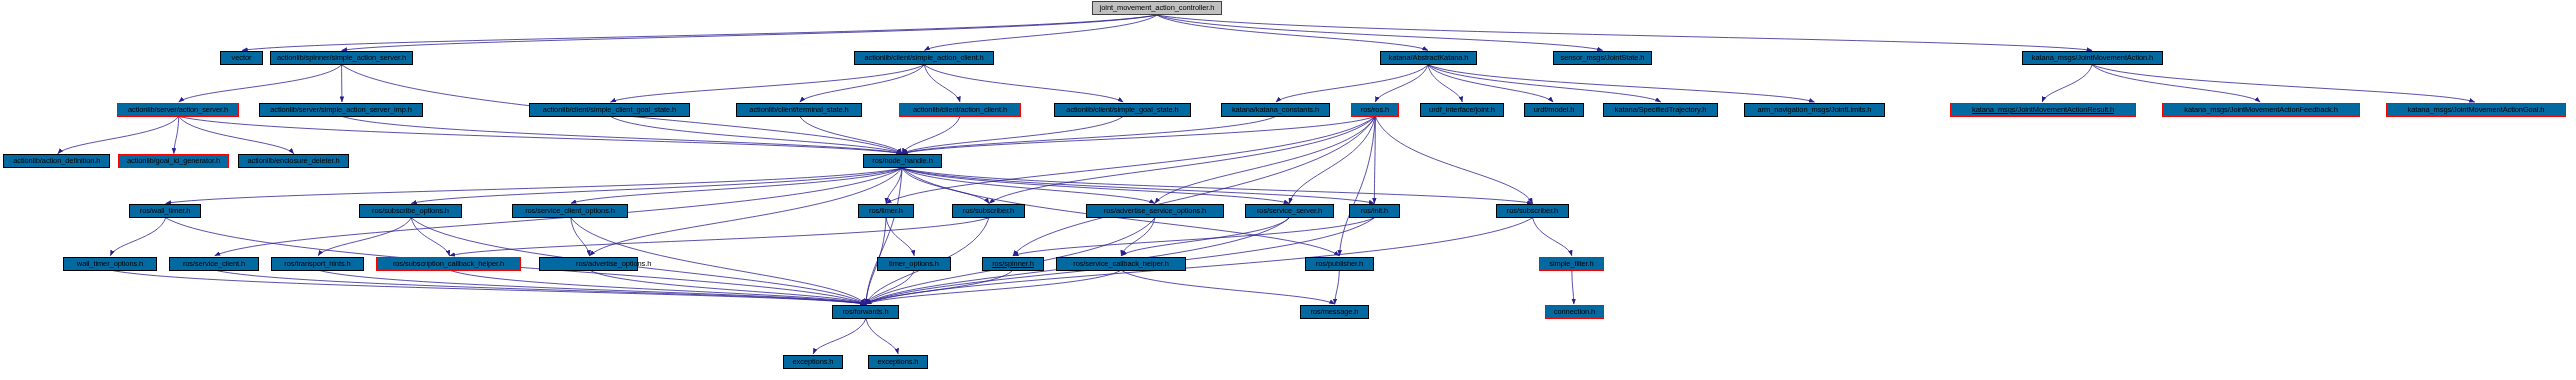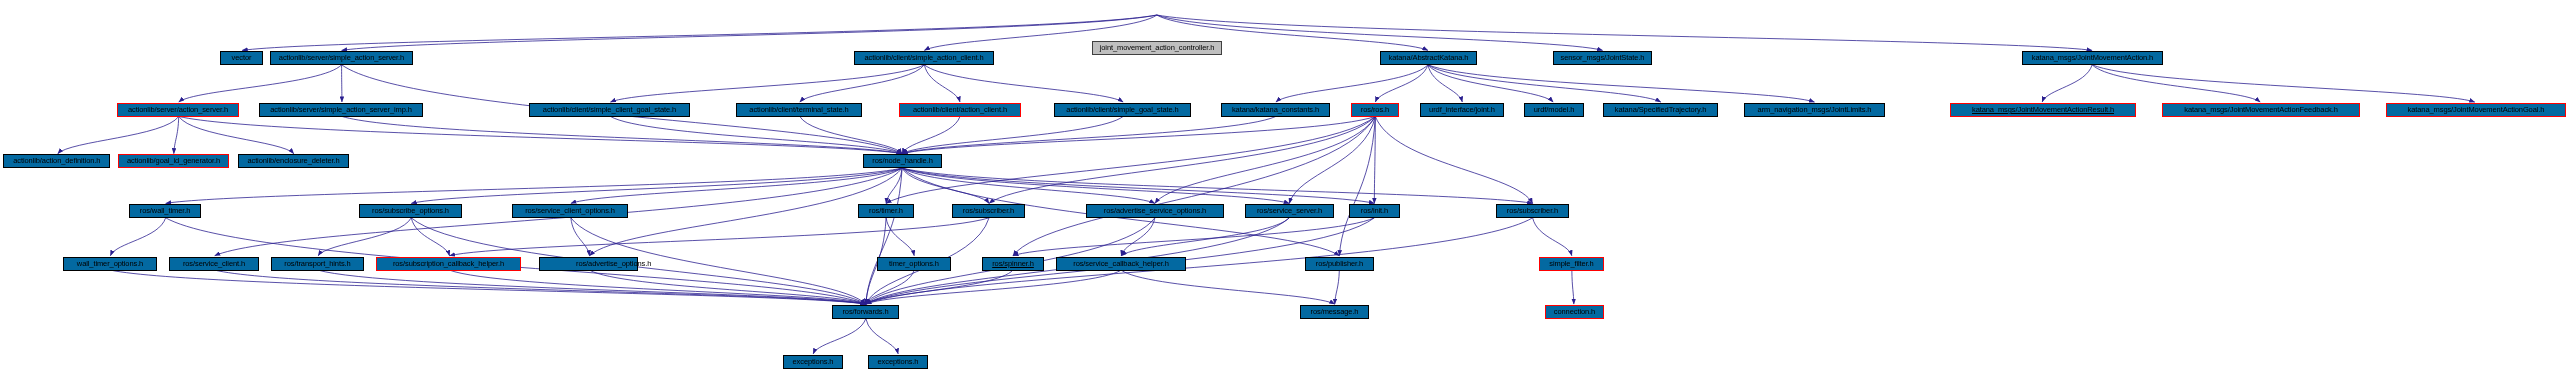--- a/index.html
+++ b/index.html
@@ -139,23 +139,23 @@
         <path d="M1547.5,413 C1520.5,441.6 1345,446.8 1322.5,465" marker-end="url(#arrow)"></path>
         <path d="M1713,413 C1666.14,441.6 1361.55,446.8 1322.5,465" marker-end="url(#arrow)"></path>
         <path d="M1713,413 C1752.18,441.6 2006.85,446.8 2039.5,465" marker-end="url(#arrow)"></path>
         <path d="M2046.5,413 C2045.66,441.6 2040.2,446.8 2039.5,465" marker-end="url(#arrow)"></path>
         <path d="M2402,413 C2402.36,441.6 2404.7,446.8 2405,465" marker-end="url(#arrow)"></path>
         <path d="M1322.5,487 C1312.84,516.7 1250.05,522.1 1242,541" marker-end="url(#arrow)"></path>
         <path d="M1322.5,487 C1328.44,516.7 1367.05,522.1 1372,541" marker-end="url(#arrow)"></path>
       </g>
   </svg>
   <div id="node-layer">
-      <div class="node root" style="left: 1092px; top: 1.3px; width: 130px; margin-top: 40px;">joint_movement_action_controller.h</div>
+      <div class="node root" style="left: 1092px; top: 1.3px; width: 130px;">joint_movement_action_controller.h</div>
       <div class="node" style="left: 220px; top: 51px; width: 43px;">vector</div>
-      <div class="node" style="left: 270px; top: 51px; width: 143px;">actionlib/server/simple_action_server.h</div>
+      <div class="node" style="left: 270px; top: 51px; width: 143px;">actionlib/spinner/simple_action_server.h</div>
       <div class="node" style="left: 854px; top: 51px; width: 140px;">actionlib/client/simple_action_client.h</div>
       <div class="node" style="left: 1380px; top: 51px; width: 97px;">katana/AbstractKatana.h</div>
       <div class="node" style="left: 1553px; top: 51px; width: 99px;">sensor_msgs/JointState.h</div>
       <div class="node" style="left: 2022px; top: 51px; width: 141px;">katana_msgs/JointMovementAction.h</div>
       <div class="node missing" style="left: 117px; top: 103px; width: 122px;">actionlib/server/action_server.h</div>
       <div class="node" style="left: 259px; top: 103px; width: 164px;">actionlib/server/simple_action_server_imp.h</div>
       <div class="node" style="left: 529px; top: 103px; width: 161px;">actionlib/client/simple_client_goal_state.h</div>
       <div class="node" style="left: 736px; top: 103px; width: 126px;">actionlib/client/terminal_state.h</div>
       <div class="node missing" style="left: 899px; top: 103px; width: 122px;">actionlib/client/action_client.h</div>
       <div class="node" style="left: 1054px; top: 103px; width: 137px;">actionlib/client/simple_goal_state.h</div>

